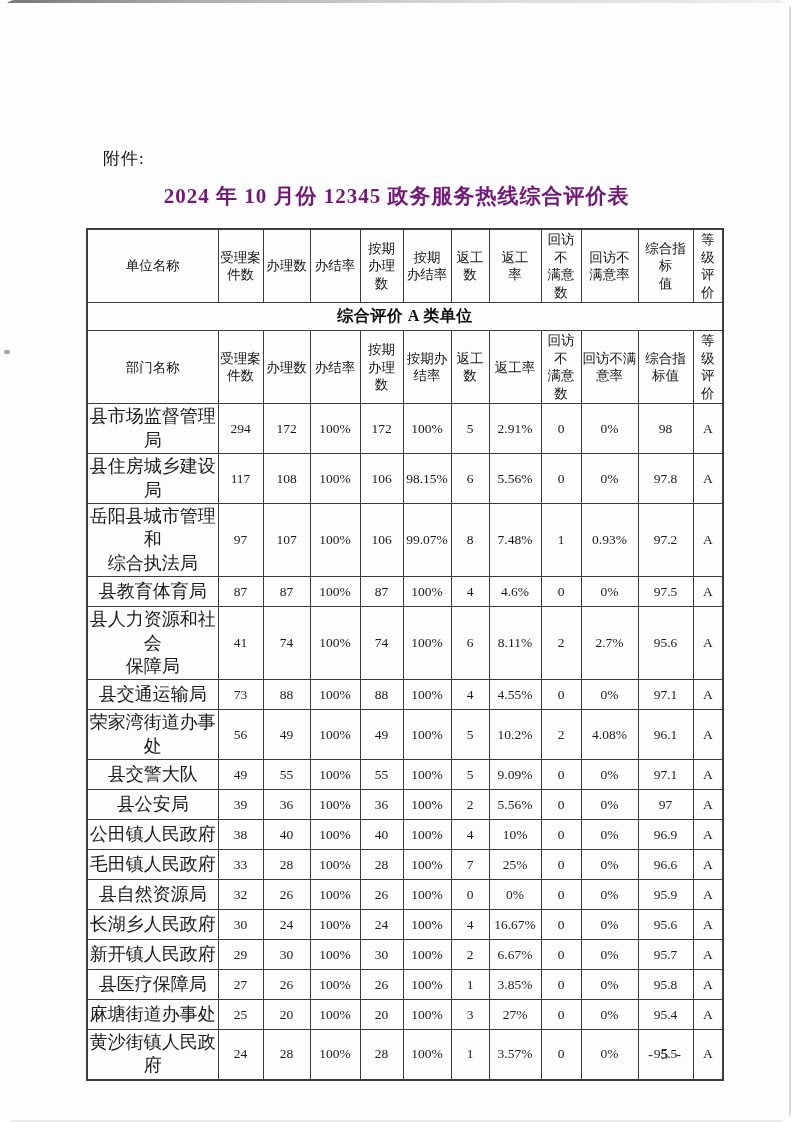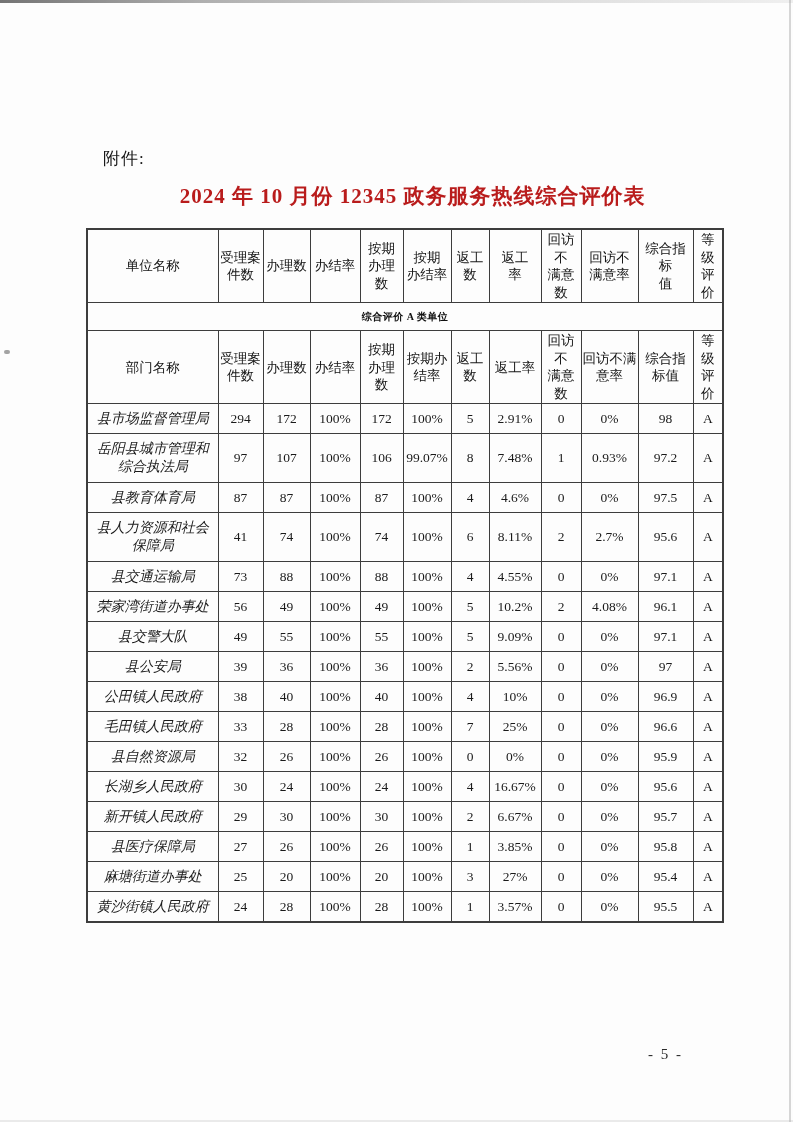--- a/index.html
+++ b/index.html
@@ -7,20 +7,21 @@
     width: 793px; height: 1122px;
     background: #ffffff;
     font-family: "Liberation Serif", "DejaVu Serif", serif;
   }
   .page {
     position: relative;
     width: 793px; height: 1122px;
     background: #fdfdfd;
     overflow: hidden;
     color: #1b1b1b;
+    border-radius: 16px;
   }
   
   .scan-edge-top {
     position: absolute; top: 0; left: 0; width: 100%; height: 3px;
     background: linear-gradient(to right,
       rgba(70,70,70,0.75), rgba(110,110,110,0.55) 25%,
       rgba(150,150,150,0.35) 60%, rgba(190,190,190,0.22) 100%);
   }
   .scan-edge-right {
     position: absolute; top: 0; left: 789px; width: 2px; height: 100%;
@@ -32,51 +33,51 @@
   }
   .scan-speck {
     position: absolute; left: 4px; top: 350px; width: 6px; height: 4px;
     background: rgba(90,90,90,0.55); border-radius: 2px;
   }
   .attachment-label {
     position: absolute; left: 103px; top: 147px;
     font-size: 17px; letter-spacing: 1px; color: #161616;
   }
   .doc-title {
-    position: absolute; left: 94px; top: 182px; width: 637px;
+    position: absolute; left: 78px; top: 182px; width: 637px;
     text-align: center; font-size: 21px; font-weight: bold;
-    letter-spacing: 1px; color: #b91c1c; white-space: nowrap;
+    letter-spacing: 1px; color: #701a75; white-space: nowrap;
   }
   table.eval-table {
     position: absolute; left: 86px; top: 228px; width: 637px;
     border-collapse: collapse; table-layout: fixed;
     border: 2px solid #3d3d3d;
   }
   .eval-table th, .eval-table td {
     border: 1px solid #3d3d3d;
     text-align: center; vertical-align: middle;
     padding: 1px 1px; overflow: hidden;
   }
   .eval-table th {
     font-weight: normal; font-size: 13.5px; line-height: 1.3;
     white-space: pre-line; color: #141414;
   }
   .eval-table tr.hrow1 { height: 70px; }
   .eval-table tr.hrow2 { height: 65px; }
   .eval-table tr.section-row { height: 28px; }
   .eval-table tr.section-row td {
-    font-weight: bold; font-size: 10px; letter-spacing: 0.5px; color: #0f0f0f;
+    font-weight: bold; font-size: 16px; letter-spacing: 0.5px; color: #0f0f0f;
   }
   .eval-table tbody tr { height: 30px; }
   .eval-table tbody tr.tall { height: 49px; }
   .eval-table tbody td {
     font-size: 13.5px; white-space: nowrap; color: #1a1a1a;
   }
   .eval-table tbody td.name-cell {
-    font-size: 14px; white-space: pre-line; line-height: 1.3; font-style: italic;
+    font-size: 18px; white-space: pre-line; line-height: 1.3;
   }
   .page-number {
     position: absolute; left: 648px; top: 1046px;
     font-size: 15px; letter-spacing: 2px; color: #2b2b2b;
   }
 </style>
 </head>
 <body>
 
 <div class="page">
@@ -165,20 +166,34 @@
           <td>100%</td>
           <td>172</td>
           <td>100%</td>
           <td>5</td>
           <td>2.91%</td>
           <td>0</td>
           <td>0%</td>
           <td>98</td>
           <td>A</td>
         </tr>
+        <tr>
+          <td class="name-cell">县住房城乡建设局</td>
+          <td>117</td>
+          <td>108</td>
+          <td>100%</td>
+          <td>106</td>
+          <td>98.15%</td>
+          <td>6</td>
+          <td>5.56%</td>
+          <td>0</td>
+          <td>0%</td>
+          <td>97.8</td>
+          <td>A</td>
+        </tr>
         <tr class="tall">
           <td class="name-cell">岳阳县城市管理和
 综合执法局</td>
           <td>97</td>
           <td>107</td>
           <td>100%</td>
           <td>106</td>
           <td>99.07%</td>
           <td>8</td>
           <td>7.48%</td>

